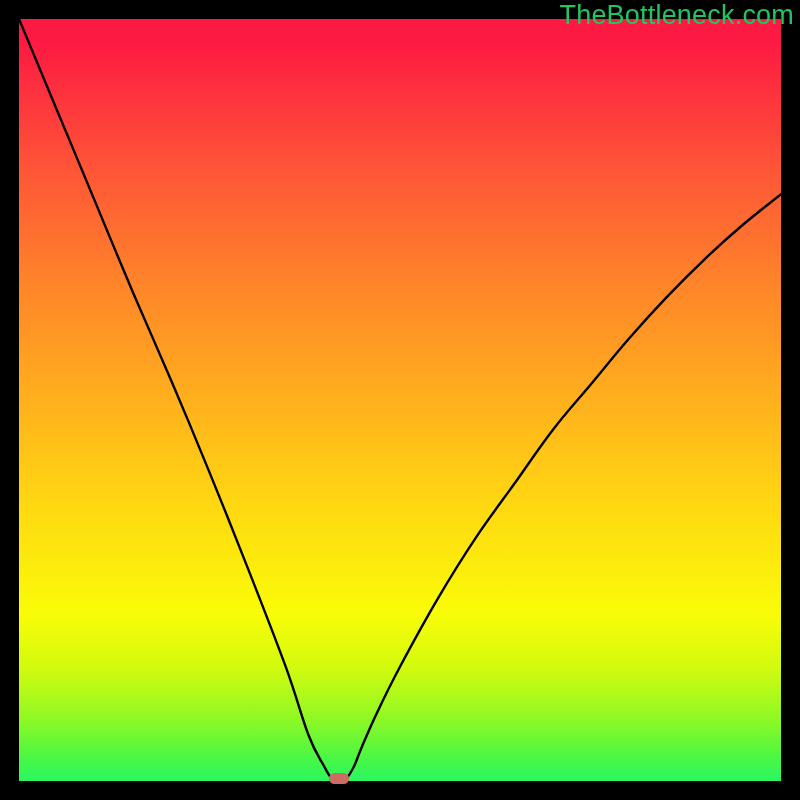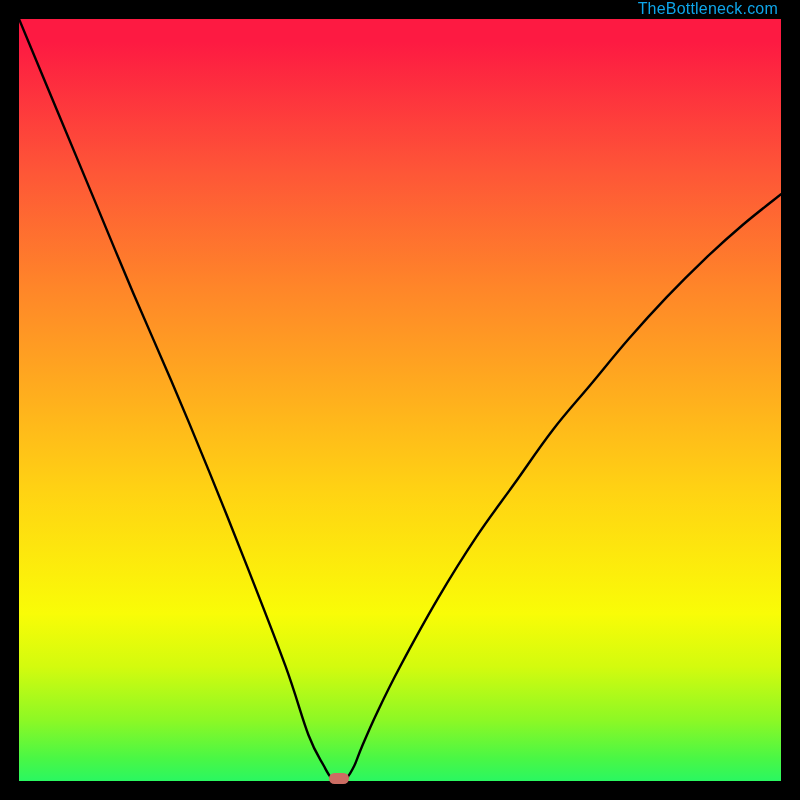--- a/index.html
+++ b/index.html
@@ -35,23 +35,23 @@
       #f9fc07 78%,
       #d3fb0e 85%,
       #8df825 92%,
       #4af745 97%,
       #2af761 100%
     );
   }
   .watermark {
     position: absolute;
     top: 0px;
-    right: 22px;
-    color: #0ea5e9;
-    font-size: 16px;
+    right: 6px;
+    color: #22c55e;
+    font-size: 27px;
     font-weight: 500;
     letter-spacing: 0.2px;
     user-select: none;
   }
   .curve-svg {
     position: absolute;
     left: 0;
     top: 0;
     width: 762px;
     height: 762px;

